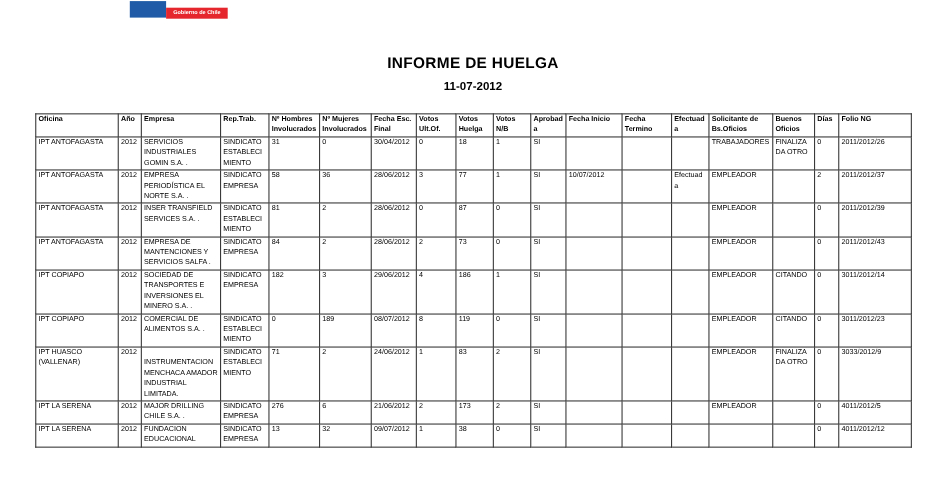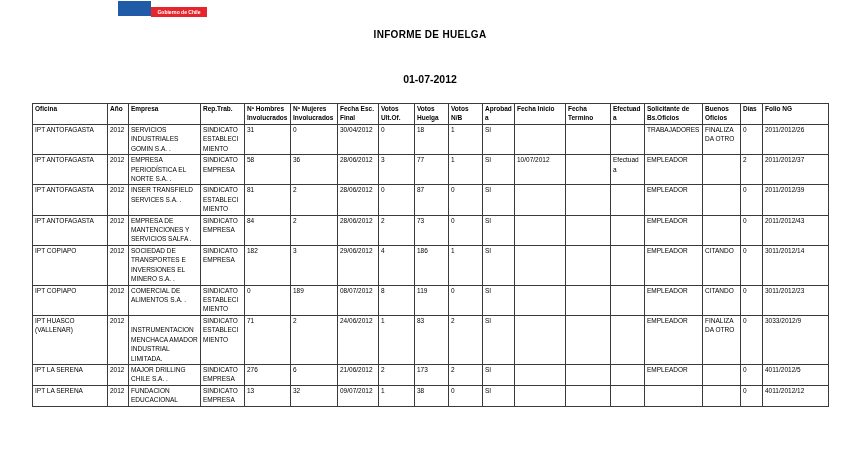--- a/index.html
+++ b/index.html
@@ -10,21 +10,21 @@
   
   .logo { position:absolute; left:118px; top:1px; width:100px; height:18px; }
   .logo-blue { position:absolute; left:0; top:0; width:33px; height:15px; }
   .logo-red  { position:absolute; left:33px; top:6px; width:56px; height:10px;
                display:flex; align-items:center; justify-content:center; }
   .logo-red span { color:#ffffff; font-size:5px; font-weight:bold; white-space:nowrap; }
   
   .title-line {
     position:absolute; left:0; width:860px; text-align:center; font-weight:bold;
   }
-  .report-title { top:29px; font-size:10px; letter-spacing:.3px; }
+  .report-title { top:49px; font-size:14px; letter-spacing:.3px; }
   .report-date  { top:73px; font-size:10.5px; }
   
   table.report {
     position:absolute; top:103px; left:32px; width:796px;
     border-collapse:collapse; table-layout:fixed;
     font-size:6.5px;
   }
   table.report th, table.report td {
     border:1px solid #3a3a3a; padding:0 2px 1px 2px;
     vertical-align:top; text-align:left; line-height:1.45;
@@ -37,21 +37,21 @@
 <body>
 
 <div class="logo">
   <div class="logo-blue" style="background: rgb(31, 91, 166);"></div>
   <div class="logo-red" style="background: rgb(229, 38, 45);">
     <span>Gobierno de Chile</span>
   </div>
 </div>
 
 <div class="title-line report-title">INFORME DE HUELGA</div>
-<div class="title-line report-date">01-07-2012</div>
+<div class="title-line report-date">11-07-2012</div>
 
 <table class="report">
   <colgroup>
       <col style="width: 75px;">
       <col style="width: 21px;">
       <col style="width: 72px;">
       <col style="width: 44px;">
       <col style="width: 46px;">
       <col style="width: 47px;">
       <col style="width: 41px;">

